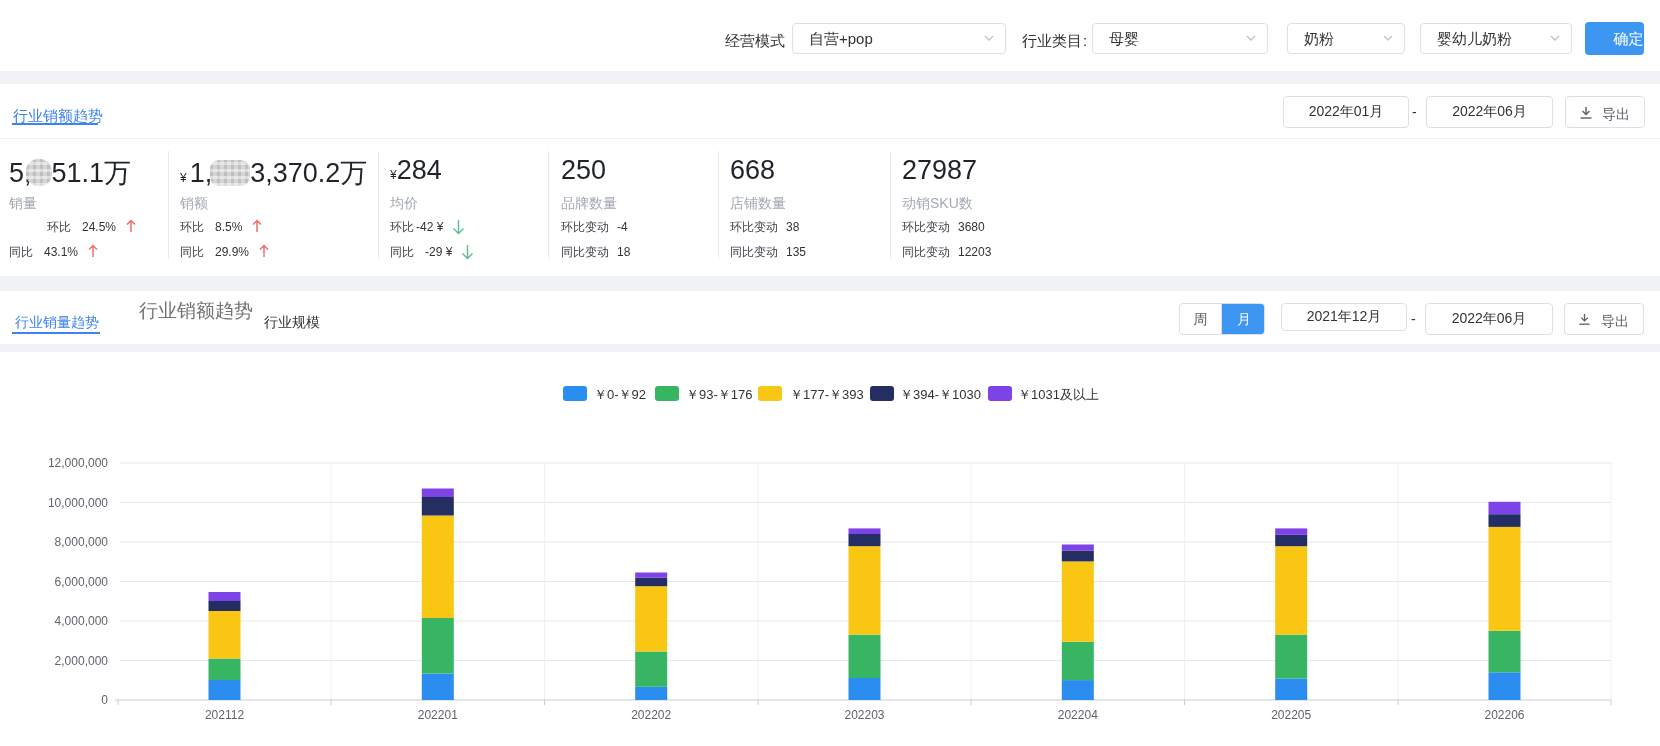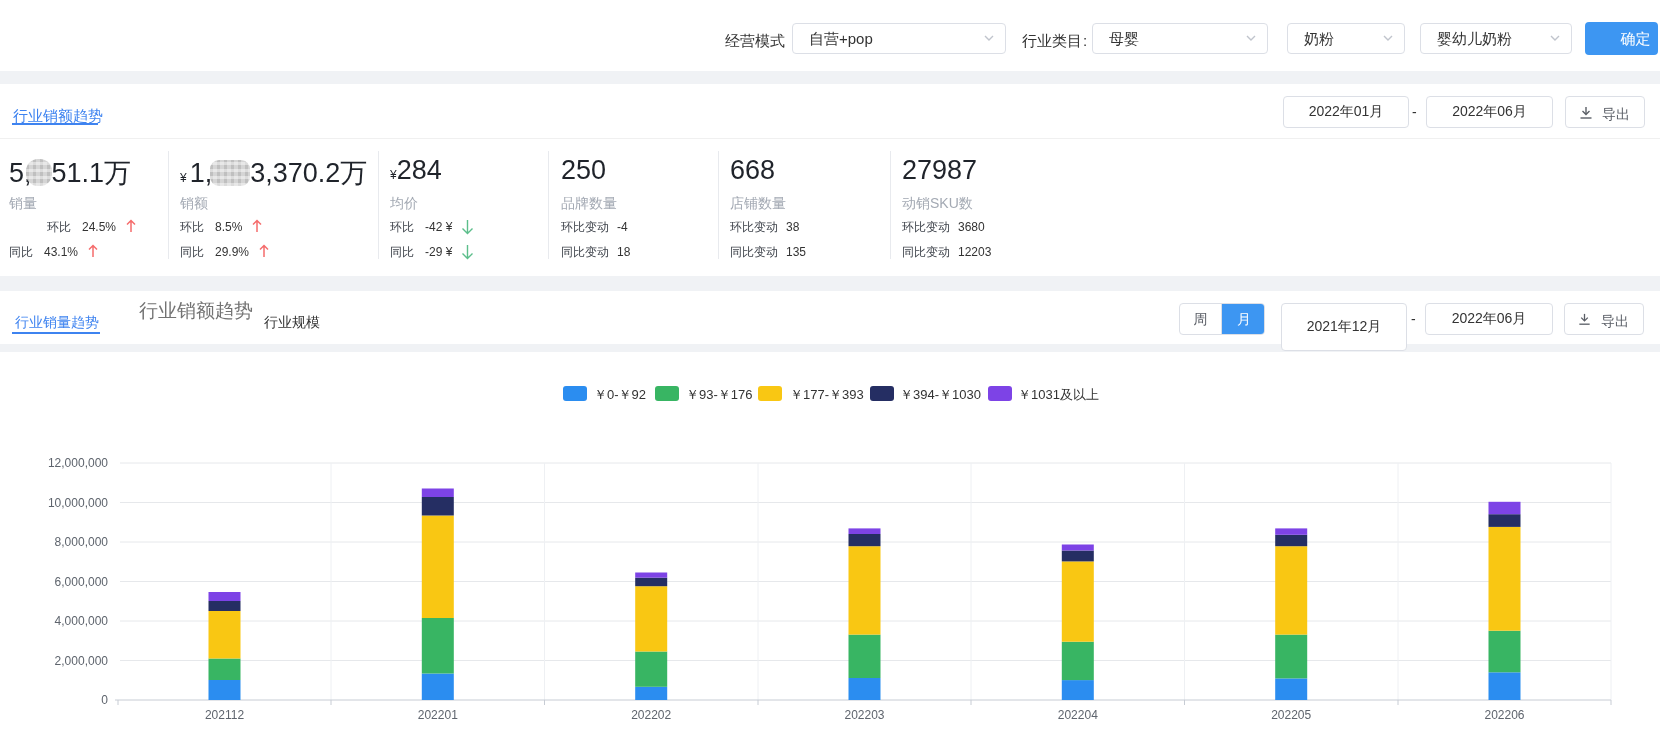--- a/index.html
+++ b/index.html
@@ -47,21 +47,21 @@
       </span>
   </div>
   <div class="sel" style="left:1420px; top:23px; width:152px; height:31px;">
     <span class="txt">婴幼儿奶粉</span>
     <span class="chev">
         <svg width="12" height="12" viewBox="0 0 12 12">
           <path d="M2 4 L6 8 L10 4" fill="none" stroke="#c0c4cc" stroke-width="1.4"></path>
         </svg>
       </span>
   </div>
-  <div class="abs" style="left:1585px; top:22px; width:73px; height:33px; background:#3d96f2; border-radius:4px; color:#fff; font-size:15px; text-align:center; line-height:33px;padding-left:28px;">确定</div>
+  <div class="abs" style="left:1585px; top:22px; width:59px; height:33px; background:#3d96f2; border-radius:4px; color:#fff; font-size:15px; text-align:center; line-height:33px;padding-left:28px;">确定</div>
 </div>
 
 <div class="card" style="top:84px; height:192px;">
   <div class="abs" style="left:13px; top:23px; font-size:15px; color:#3e83f0;">行业销额趋势</div>
   <div class="abs" style="left:12px; top:39px; width:86px; height:2px; background:#3e83f0;"></div>
   <div class="abs" style="left:0; top:54px; width:1660px; height:1px; background:#f0f0f0;"></div>
 
   <div class="sel" style="left:1283px; top:12px; width:126px; height:32px;">
     <span class="abs" style="left:0; width:100%; text-align:center; top:50%; transform:translateY(-50%); font-size:14px; color:#333;">2022年01月</span>
   </div>
@@ -97,21 +97,21 @@
   <div class="abs lbl-gray" style="left:180px; top:111px;">销额</div>
   <div class="statrow" style="left:180px; top:135px;">环比<span class="v" style="margin-left:11px;">8.5%</span><svg style="vertical-align:-2px; margin-left:9px;" width="12" height="14" viewBox="0 0 12 14">
         <path d="M6 13 L6 2 M2 5.5 L6 1.5 L10 5.5" stroke="#f56c6c" stroke-width="1.5" fill="none"></path>
       </svg></div>
   <div class="statrow" style="left:180px; top:160px;">同比<span class="v" style="margin-left:11px;">29.9%</span><svg style="vertical-align:-2px; margin-left:9px;" width="12" height="14" viewBox="0 0 12 14">
         <path d="M6 13 L6 2 M2 5.5 L6 1.5 L10 5.5" stroke="#f56c6c" stroke-width="1.5" fill="none"></path>
       </svg></div>
 
   <div class="bignum" style="left:390px; top:71px;"><span style="font-size:12px;">¥</span>284</div>
   <div class="abs lbl-gray" style="left:390px; top:111px;">均价</div>
-  <div class="statrow" style="left:390px; top:135px;">环比<span class="v" style="margin-left:11px;">-42 ¥</span><svg style="vertical-align:-4px; margin-left:9px;" width="13" height="16" viewBox="0 0 13 16">
+  <div class="statrow" style="left:390px; top:135px;">环比<span class="v" style="margin-left:2px;">-42 ¥</span><svg style="vertical-align:-4px; margin-left:9px;" width="13" height="16" viewBox="0 0 13 16">
         <path d="M6.5 1 L6.5 14 M1.5 9.5 L6.5 14.5 L11.5 9.5" stroke="#5cbe8b" stroke-width="1.4" fill="none"></path>
       </svg></div>
   <div class="statrow" style="left:390px; top:160px;">同比<span class="v" style="margin-left:11px;">-29 ¥</span><svg style="vertical-align:-4px; margin-left:9px;" width="13" height="16" viewBox="0 0 13 16">
         <path d="M6.5 1 L6.5 14 M1.5 9.5 L6.5 14.5 L11.5 9.5" stroke="#5cbe8b" stroke-width="1.4" fill="none"></path>
       </svg></div>
 
   <div class="bignum" style="left:561px; top:71px;">250</div>
   <div class="abs lbl-gray" style="left:561px; top:111px;">品牌数量</div>
   <div class="statrow" style="left:561px; top:135px;">环比变动<span class="v" style="margin-left:8px;">-4</span></div>
   <div class="statrow" style="left:561px; top:160px;">同比变动<span class="v" style="margin-left:8px;">18</span></div>
@@ -130,21 +130,21 @@
 <div class="card" style="top:291px; height:53px;">
   <div class="abs" style="left:15px; top:23px; font-size:14px; color:#3e83f0;">行业销量趋势</div>
   <div class="abs" style="left:12px; top:41px; width:88px; height:2px; background:#3e83f0;"></div>
   <div class="abs" style="left:139px; top:7px; font-size:19px; color:#737373;">行业销额趋势</div>
   <div class="abs" style="left:264px; top:23px; font-size:14px; color:#333;">行业规模</div>
 
   <div class="abs" style="left:1179px; top:12px; width:86px; height:32px; border:1px solid #dcdfe6; border-radius:4px; overflow:hidden;">
     <div class="abs" style="left:0; top:0; width:42px; height:32px; line-height:30px; text-align:center; font-size:14px; color:#5a5e66; border-right:1px solid #dcdfe6;">周</div>
     <div class="abs" style="left:42px; top:0; width:44px; height:32px; line-height:30px; text-align:center; font-size:14px; color:#fff; background:#3d96f2;">月</div>
   </div>
-  <div class="sel" style="left:1281px; top:12px; width:126px; height:48px;text-decoration:underline;">
+  <div class="sel" style="left:1281px; top:12px; width:126px; height:28px;text-decoration:underline;">
     <span class="abs" style="left:0; width:100%; text-align:center; top:50%; transform:translateY(-50%); font-size:14px; color:#333;">2021年12月</span>
   </div>
   <div class="abs" style="left:1411px; top:20px; font-size:14px; color:#333;">-</div>
   <div class="sel" style="left:1425px; top:12px; width:128px; height:32px;">
     <span class="abs" style="left:0; width:100%; text-align:center; top:50%; transform:translateY(-50%); font-size:14px; color:#333;">2022年06月</span>
   </div>
   <div class="sel" style="left:1564px; top:12px; width:80px; height:32px;">
     <svg class="abs" style="left:12px; top:8px;" width="15" height="15" viewBox="0 0 16 16">
         <path d="M8 2 L8 9" stroke="#5a5e66" stroke-width="1.4" fill="none"></path>
         <path d="M4.5 6 L8 9.5 L11.5 6" stroke="#5a5e66" stroke-width="1.4" fill="none"></path>

